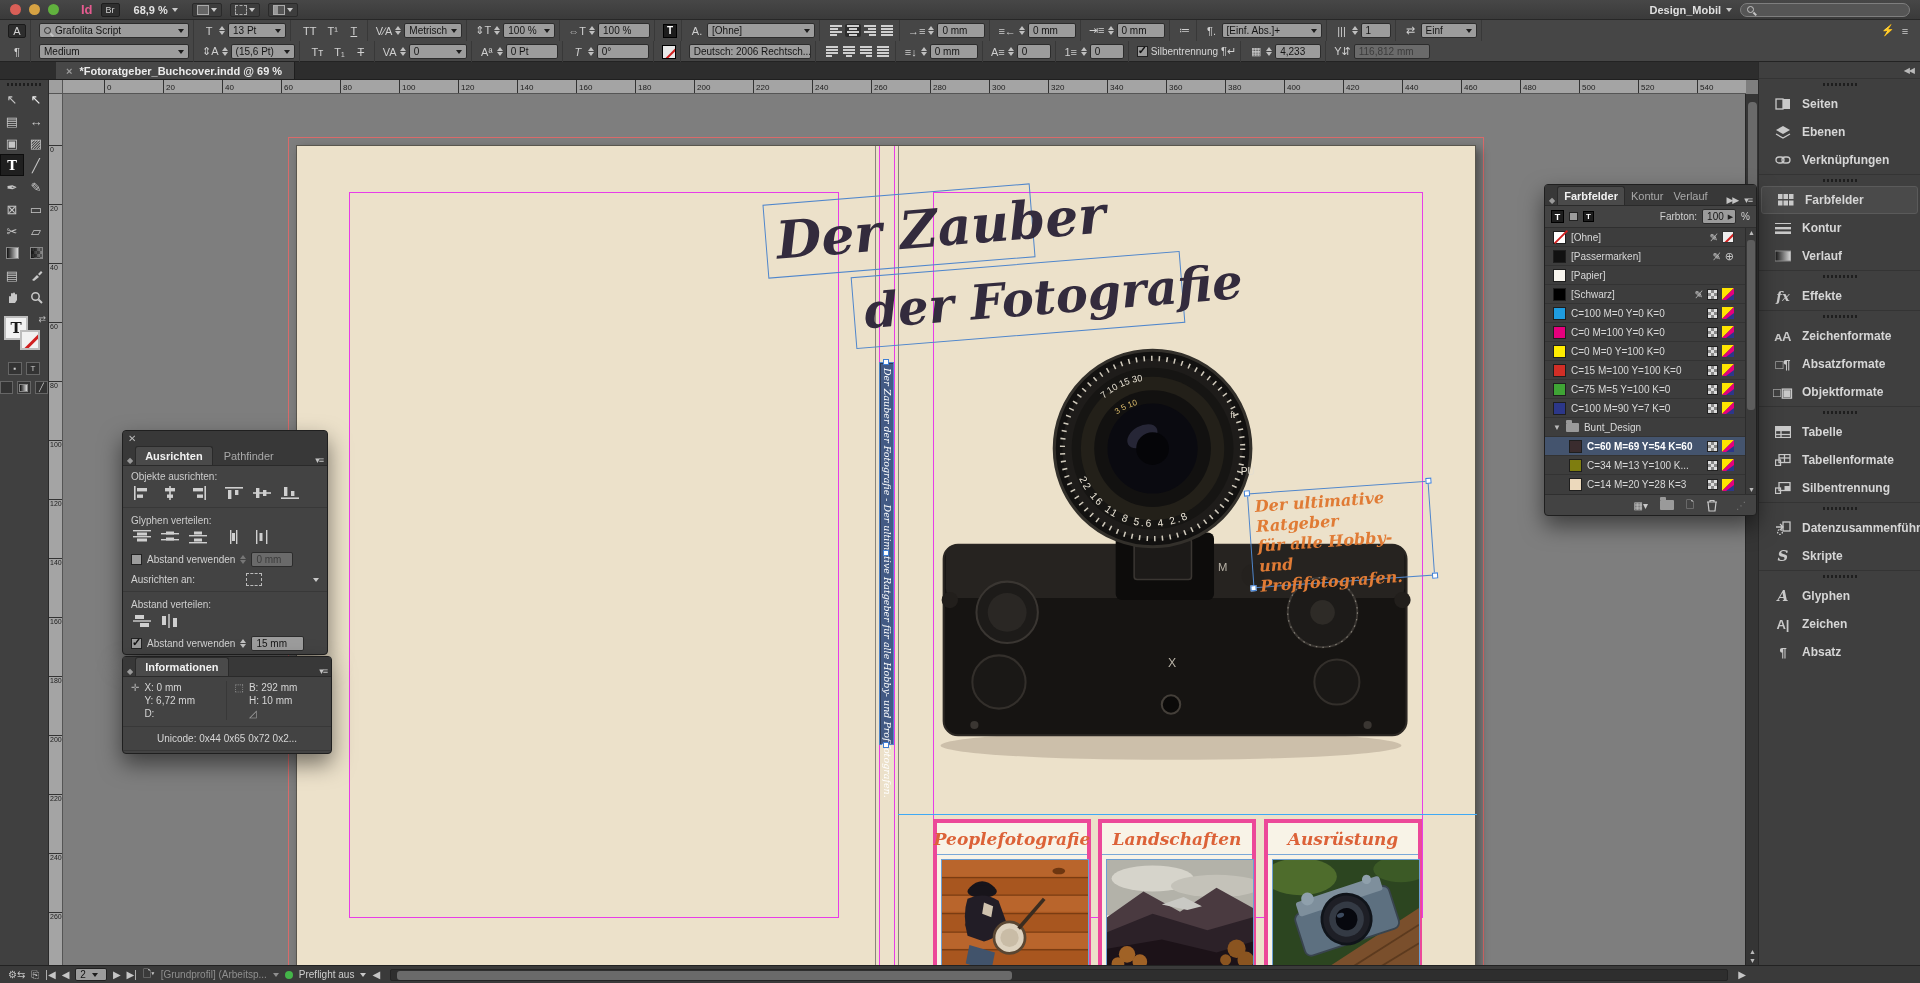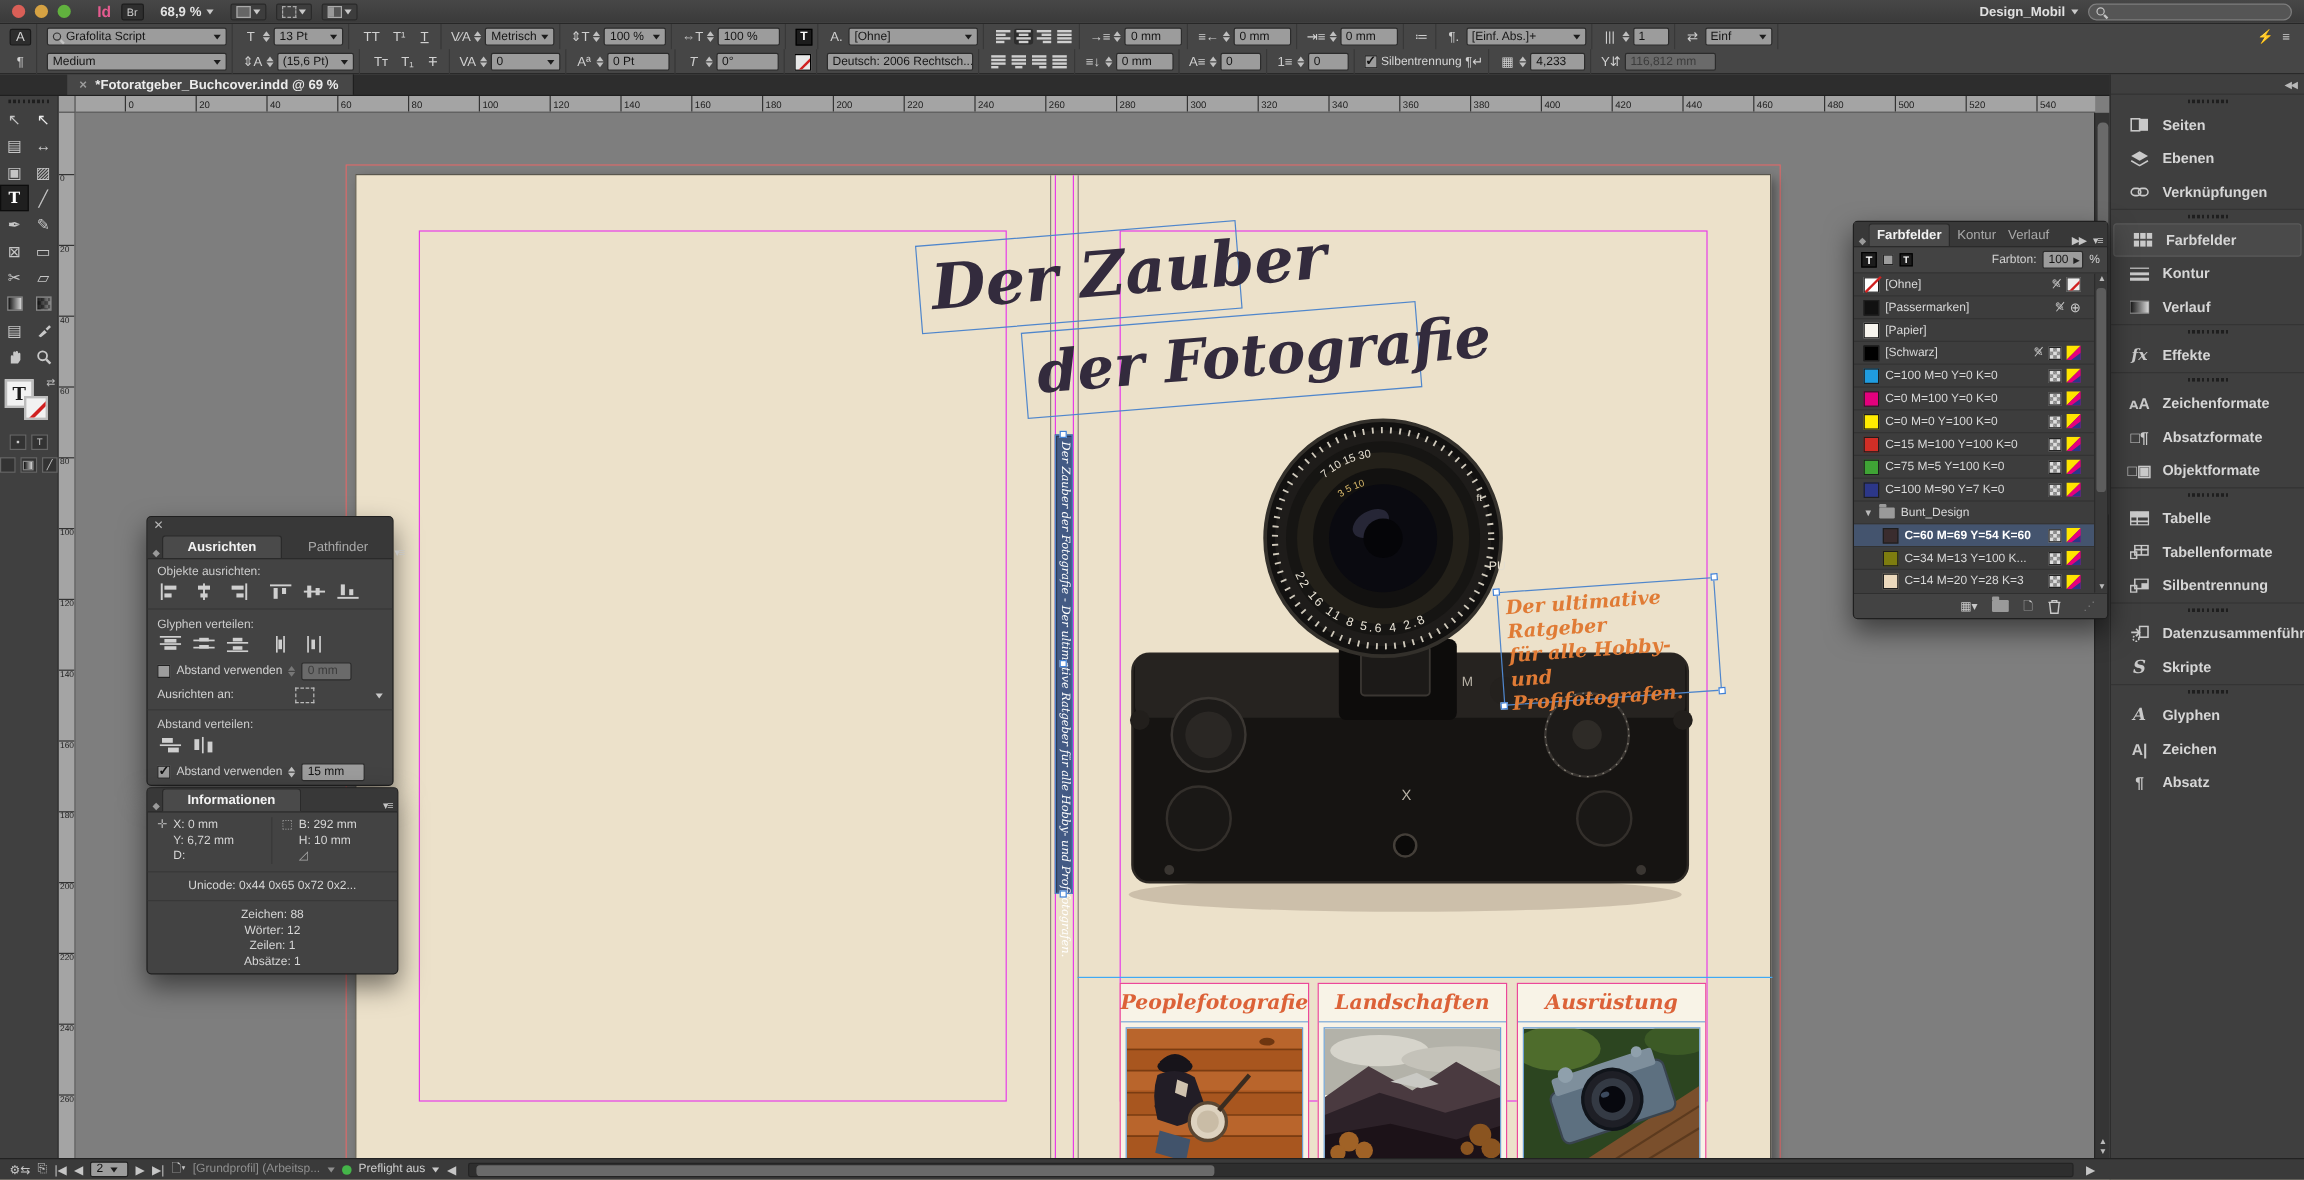--- a/index.html
+++ b/index.html
@@ -73,29 +73,29 @@
 #spread{position:absolute;left:233px;top:51px;width:1180px;height:828px;background:#ece1ca;border:1px solid #59564e;box-shadow:4px 4px 9px rgba(0,0,0,.4)}
 .marg{position:absolute;border:1px solid #e83ce8}
 .foldline{position:absolute;top:0;width:1px;height:100%;background:#8a857a}
 .spineguide{position:absolute;top:0;width:1px;height:100%;background:#e83ce8}
 #spinebar{position:absolute;left:582px;top:216px;width:15px;height:383px;background:#2d3a55;border:1px solid #4f86cc}
 #spinetext{position:absolute;left:13px;top:1px;width:381px;transform:rotate(90deg);transform-origin:0 0;font-family:"DejaVu Serif",serif;font-style:italic;font-size:9.5px;color:#fff;white-space:nowrap;background:rgba(95,130,190,.45);line-height:12px;padding-left:4px}
 .handle{position:absolute;width:6px;height:6px;background:#fff;border:1px solid #3f7fd4;z-index:4}
 .titlefrm{position:absolute;border:1px solid #4f86cc;transform:rotate(-4.6deg);font-family:"DejaVu Serif",serif;font-style:italic;font-weight:bold;color:#332b3d;white-space:nowrap;padding:0 10px}
 #subfrm{position:absolute;left:953px;top:341px;width:182px;height:95px;border:1px solid #4f86cc;transform:rotate(-4deg);font-family:"DejaVu Serif",serif;font-style:italic;font-weight:bold;color:#e07b35;font-size:16px;line-height:20px;padding:3px 6px}
 #cyanguide{position:absolute;left:601px;top:668px;width:579px;height:1px;background:#3fa9f5}
-.catbox{position:absolute;top:673px;width:158px;height:154px;border:1px solid #ec4899;background:#f8f3e7}
+.catbox{position:absolute;top:673px;width:158px;height:154px;border:4px solid #ec4899;background:#f8f3e7}
 .cathead{height:32px;display:flex;align-items:center;justify-content:center;font-family:"DejaVu Serif",serif;font-style:italic;font-weight:bold;font-size:17px;color:#dc6238;border-bottom:1px solid #7aa8d8}
 .catimg{position:absolute;left:4px;top:36px;width:148px;height:113px;border:1px solid #6b9fd4;overflow:hidden}
 .catimg svg{display:block;width:100%;height:100%}
 
 .panel{position:absolute;background:#434343;border:1px solid #1f1f1f;border-radius:4px;box-shadow:0 10px 22px rgba(0,0,0,.5);z-index:10;font-size:10px}
 .pclosebar{height:14px;background:#383838;border-radius:4px 4px 0 0;display:flex;align-items:center;padding:0 5px;color:#b9b9b9;font-size:10px}
 .ptabs{display:flex;align-items:flex-end;background:#383838;height:21px;border-bottom:1px solid #2a2a2a;padding:0 4px;gap:2px}
-.ptab{padding:3px 20px;font-size:11px;color:#a9a9a9}
+.ptab{padding:3px 9px;font-size:11px;color:#a9a9a9}
 .ptab.active{background:#4a4a4a;color:#f2f2f2;font-weight:bold;border:1px solid #2a2a2a;border-bottom:none;border-radius:3px 3px 0 0}
 .pmenu{margin-left:auto;color:#c4c4c4;font-size:9px;letter-spacing:-1px}
 .seclbl{color:#cdcdcd;padding:5px 8px 2px}
 .arow{display:flex;gap:10px;padding:2px 10px 5px;align-items:center}
 .aico{width:18px;height:14px}
 .aico rect,.aico path{fill:#cfcfcf}
 .pdiv{border-top:1px solid #383838;margin:2px 0}
 .inline{display:flex;align-items:center;gap:5px;padding:3px 8px}
 
 #infopanel .half{display:flex;padding:4px 8px;gap:6px}
@@ -881,26 +881,20 @@
         <div>
             <div>B: 292 mm</div>
             <div>H: 10 mm</div>
             <div style="color:#a9a9a9">◿</div>
           </div>
       </div>
     </div>
     <div class="pdiv"></div>
     <div class="centerlist">Unicode: 0x44 0x65 0x72 0x2...</div>
     <div class="pdiv"></div>
-    <div class="centerlist">
-      <div>Zeichen: 88</div>
-      <div>Wörter: 12</div>
-      <div>Zeilen: 1</div>
-      <div>Absätze: 1</div>
-    </div>
   </div>
 
   <div class="panel" id="swpanel" style="left:1544px;top:184px">
     <div class="ptabs">
       <span style="color:#9a9a9a;font-size:8px">◆</span>
       <span class="ptab active" style="padding:3px 6px">Farbfelder</span>
       <span class="ptab" style="padding:3px 4px;max-width:42px;overflow:hidden">Kontur</span>
       <span class="ptab" style="padding:3px 4px;max-width:42px;overflow:hidden">Verlauf</span>
       <span class="pmenu">▶▶</span>
       <span class="pmenu" style="margin-left:4px">▾≡</span>

